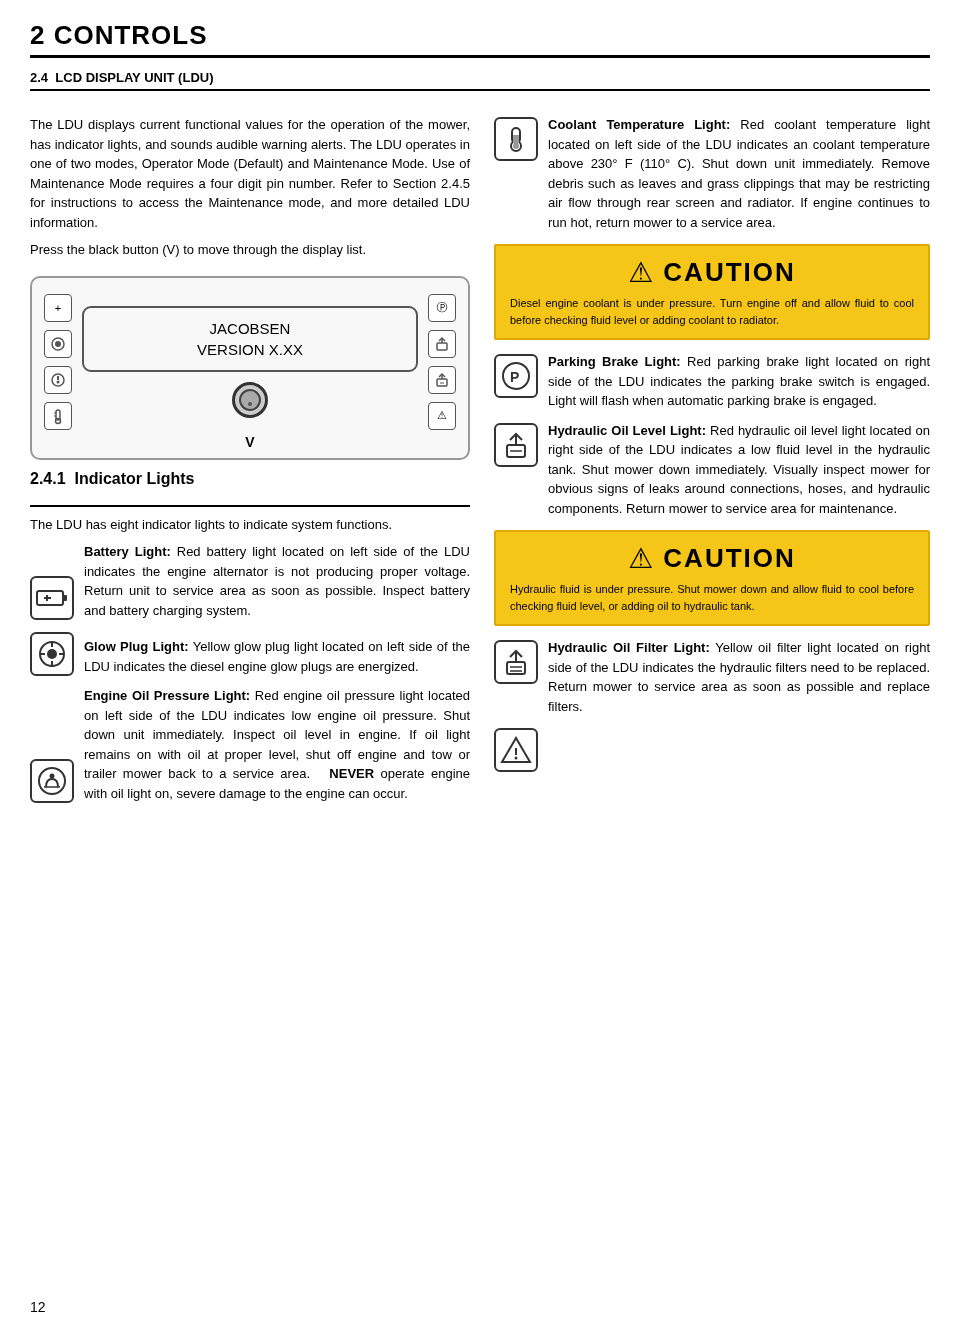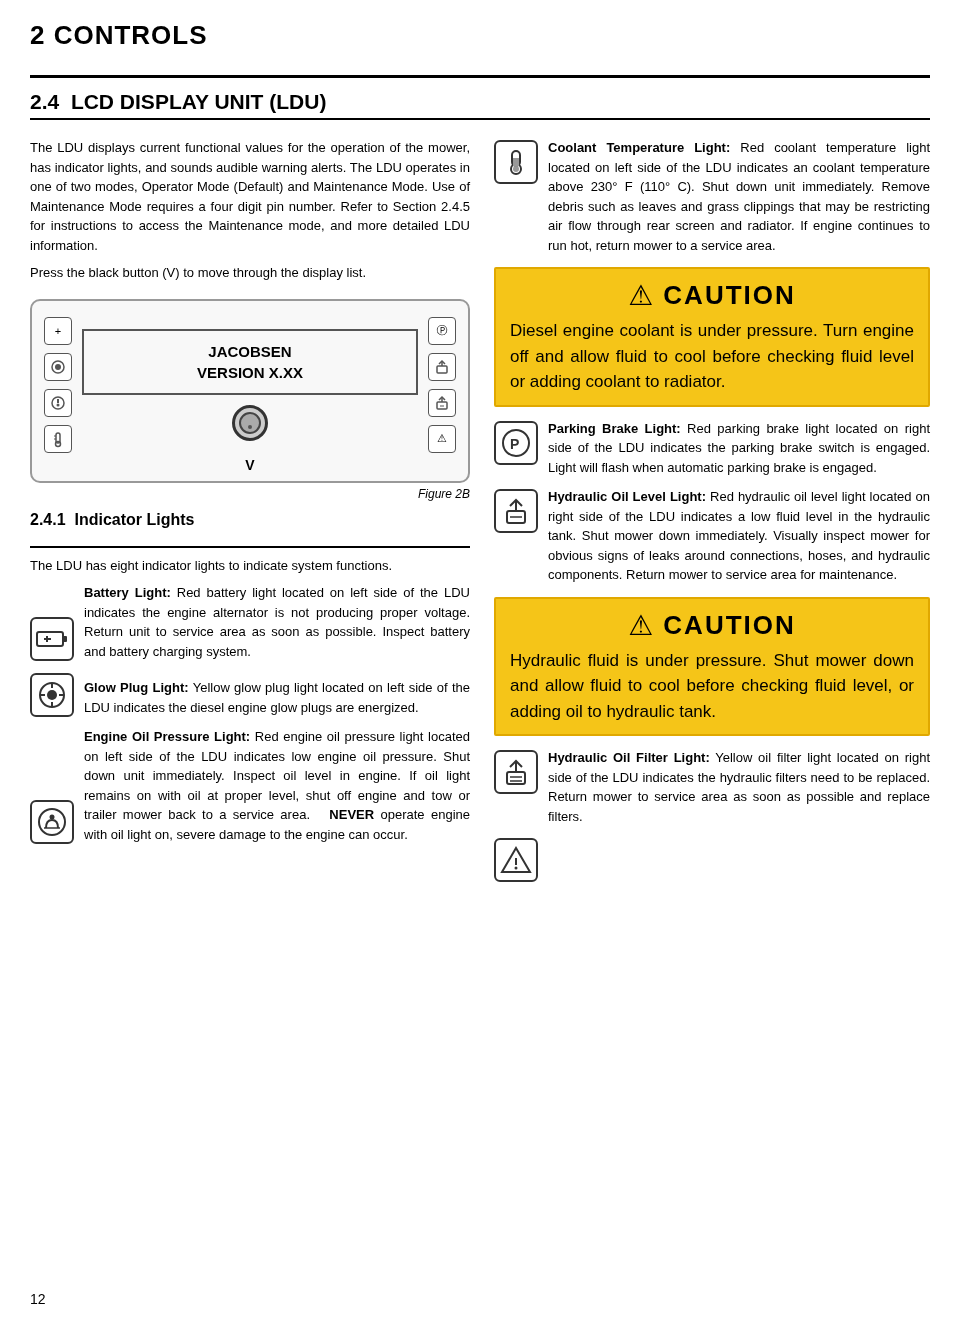--- a/index.html
+++ b/index.html
@@ -15,32 +15,32 @@
       width: 960px;
       min-height: 1331px;
       padding: 20px 30px 30px 30px;
       position: relative;
     }
     .page-header {
       display: flex;
       justify-content: space-between;
       align-items: center;
       border-bottom: 3px solid #000;
-      padding-bottom: 24px;
+      padding-bottom: 4px;
       margin-bottom: 12px;
     }
     .chapter-title {
       font-size: 26px;
       font-weight: bold;
       letter-spacing: 1px;
     }
     .section-title {
-      font-size: 21px;
-      font-weight: bold;
-      margin-bottom: 18px;
+      font-size: 13px;
+      font-weight: bold;
+      margin-bottom: 24px;
       border-bottom: 2px solid #000;
       padding-bottom: 4px;
     }
     .two-col {
       display: flex;
       gap: 24px;
     }
     .col-left {
       flex: 0 0 440px;
       max-width: 440px;
@@ -72,22 +72,22 @@
       gap: 8px;
       font-size: 16px;
     }
     .ldu-center {
       flex: 1;
       text-align: center;
     }
     .ldu-brand {
       border: 2px solid #555;
       padding: 10px 18px;
-      border-radius: 0;
-      font-weight: bold;
+      border-radius: 9px;
+      font-weight: normal;
       font-size: 15px;
       line-height: 1.4;
       margin-bottom: 10px;
     }
     .ldu-knob-row {
       display: flex;
       justify-content: center;
       margin-top: 8px;
     }
     .ldu-knob {
@@ -183,21 +183,21 @@
     }
     .caution-title {
       font-size: 26px;
       font-weight: bold;
       letter-spacing: 2px;
     }
     .caution-triangle {
       font-size: 28px;
     }
     .caution-text {
-      font-size: 17px;
+      font-size: 11px;
       line-height: 1.5;
       text-align: justify;
     }
     .right-item {
       display: flex;
       gap: 10px;
       margin-bottom: 10px;
       align-items: flex-start;
     }
     .right-icon {
@@ -213,21 +213,21 @@
       background: #fff;
       margin-top: 2px;
     }
     .right-text {
       flex: 1;
       line-height: 1.5;
       text-align: justify;
     }
     .page-number {
       position: absolute;
-      bottom: 24px;
+      bottom: 16px;
       left: 30px;
       font-size: 14px;
       text-align: center;
     }
     .never { font-weight: bold; text-transform: uppercase; padding-left: 13px; }
   </style>
 </head>
 <body>
 
 <div class="page">
@@ -304,21 +304,20 @@
                 <line x1="9" y1="3" x2="9" y2="8" stroke="#555" stroke-width="1.5"></line>
                 <polyline points="6,6 9,3 12,6" fill="none" stroke="#555" stroke-width="1.5"></polyline>
                 <line x1="7" y1="12" x2="11" y2="12" stroke="#555" stroke-width="1"></line>
               </svg>
             </div>
             <div class="icon-box">⚠</div>
           </div>
         </div>
         <div class="v-label">V</div>
       </div>
-      <div class="figure-label">Figure 2B</div>
 
       <div class="subsection-title">
         <span>2.4.1</span>&nbsp;&nbsp;<span>Indicator Lights</span>
       </div>
       <p>The LDU has eight indicator lights to indicate system functions.</p>
 
       <div class="indicator-item">
         <div class="indicator-icon">
           <svg width="32" height="22" viewBox="0 0 32 22">
             <rect x="1" y="4" width="26" height="14" rx="2" fill="none" stroke="#333" stroke-width="2"></rect>

